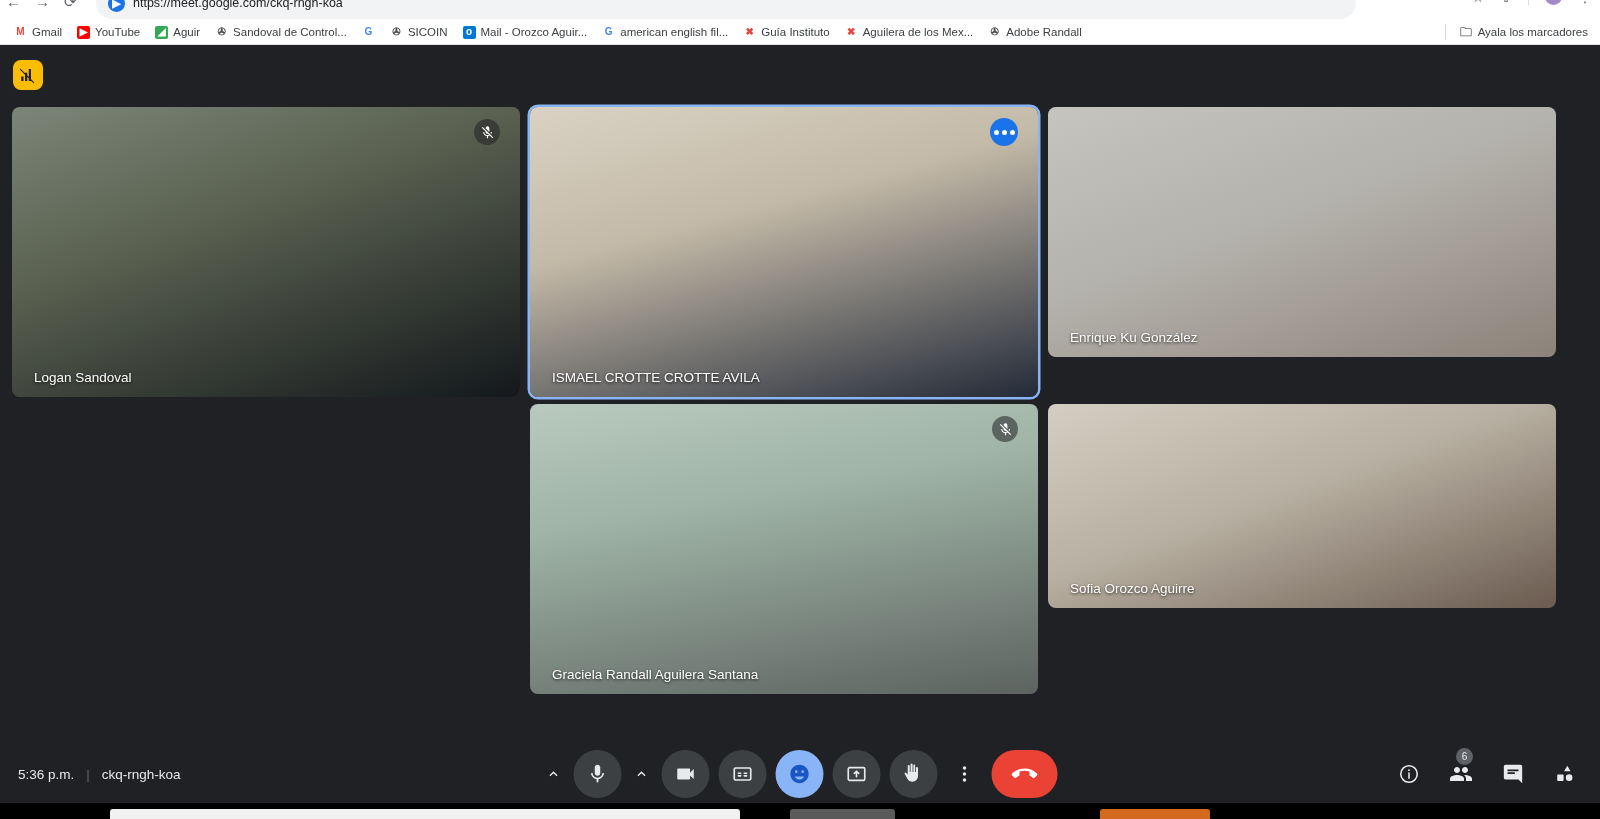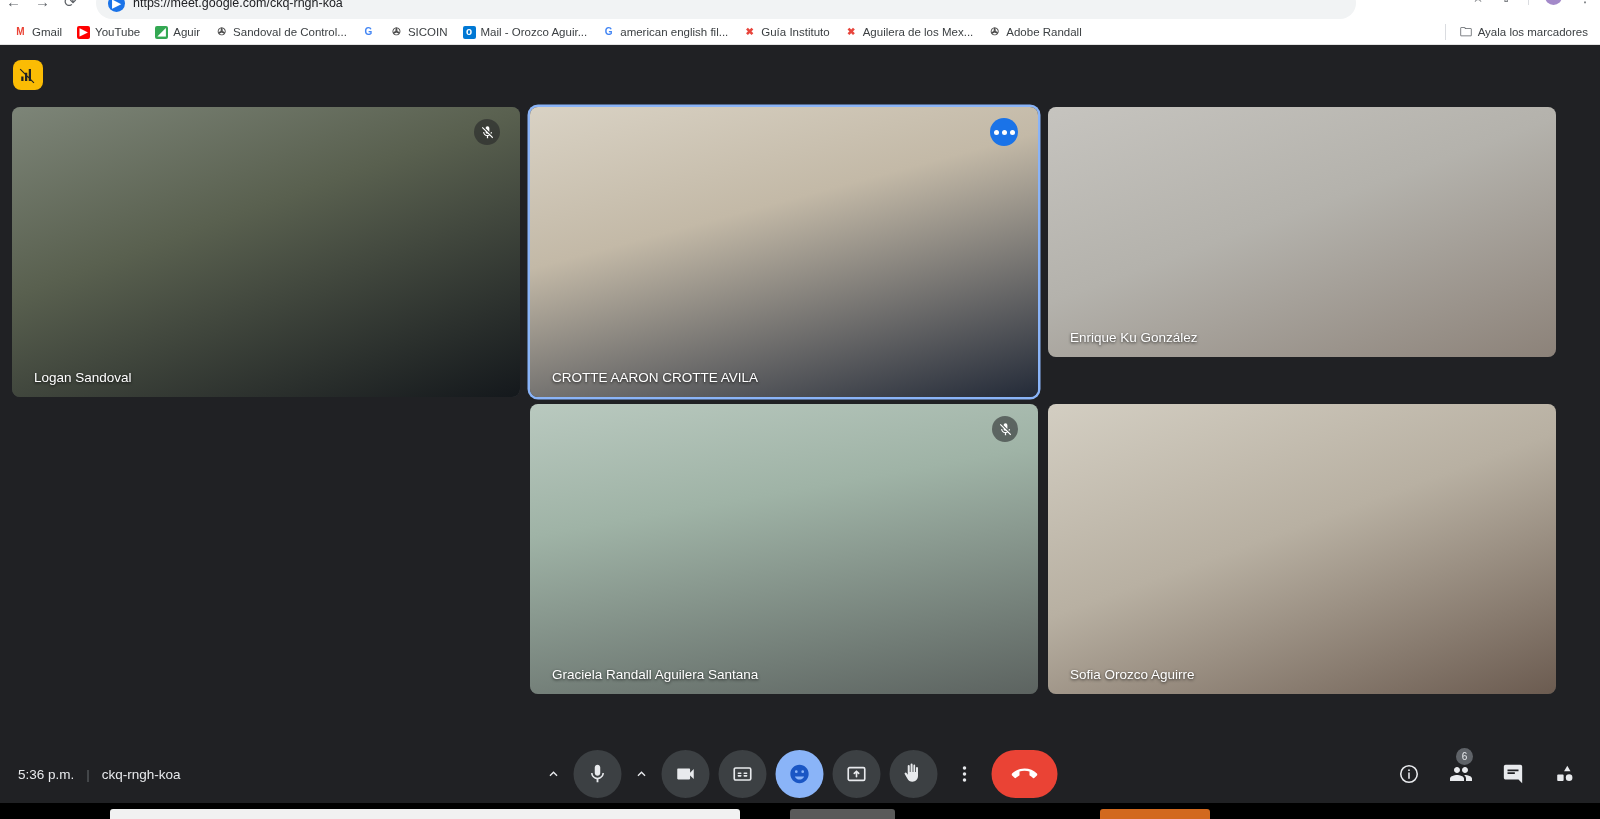--- a/index.html
+++ b/index.html
@@ -172,41 +172,41 @@
         <div class="bgimg" style="background: linear-gradient(160deg, rgb(125, 133, 120) 0%, rgb(89, 96, 79) 40%, rgb(20, 24, 28) 100%);"></div>
         <div class="name">Logan Sandoval</div>
         <div class="mic-off">
           <svg width="15" height="15" viewBox="0 0 24 24" fill="#fff">
             <path d="M19 11h-1.7c0 .74-.16 1.43-.43 2.05l1.23 1.23c.56-.98.9-2.09.9-3.28zM15 11.16V5c0-1.66-1.34-3-3-3S9 3.34 9 5v.18l6 5.98zM4.27 3 3 4.27l6 6V11c0 1.66 1.33 3 3 3 .22 0 .44-.03.65-.08l1.66 1.66c-.71.33-1.5.52-2.31.52-2.76 0-5.3-2.1-5.3-5.1H5c0 3.41 2.72 6.23 6 6.72V21h2v-3.28c.91-.13 1.77-.45 2.54-.9L19.73 21 21 19.73 4.27 3z"></path>
           </svg>
         </div>
       </div>
       <div class="tile active" style="left: 518px; top: 0px; width: 508px; height: 290px;">
         <div class="bgimg" style="background: linear-gradient(165deg, rgb(217, 210, 196) 0%, rgb(195, 185, 167) 38%, rgb(35, 42, 56) 100%);"></div>
-        <div class="name">CROTTE AARON CROTTE AVILA</div>
+        <div class="name">ISMAEL CROTTE CROTTE AVILA</div>
         <div class="speak-dot">
           <i></i>
           <i></i>
           <i></i>
         </div>
       </div>
       <div class="tile" style="left: 1036px; top: 0px; width: 508px; height: 250px;">
         <div class="bgimg" style="background: linear-gradient(160deg, rgb(198, 196, 191) 0%, rgb(180, 178, 172) 45%, rgb(140, 130, 121) 100%);"></div>
         <div class="name">Enrique Ku González</div>
       </div>
       <div class="tile" style="left: 518px; top: 297px; width: 508px; height: 290px; text-align: center;">
         <div class="bgimg" style="background: linear-gradient(170deg, rgb(185, 201, 191) 0%, rgb(159, 179, 166) 35%, rgb(92, 99, 96) 100%);"></div>
         <div class="name">Graciela Randall Aguilera Santana</div>
         <div class="mic-off">
           <svg width="15" height="15" viewBox="0 0 24 24" fill="#fff">
             <path d="M19 11h-1.7c0 .74-.16 1.43-.43 2.05l1.23 1.23c.56-.98.9-2.09.9-3.28zM15 11.16V5c0-1.66-1.34-3-3-3S9 3.34 9 5v.18l6 5.98zM4.27 3 3 4.27l6 6V11c0 1.66 1.33 3 3 3 .22 0 .44-.03.65-.08l1.66 1.66c-.71.33-1.5.52-2.31.52-2.76 0-5.3-2.1-5.3-5.1H5c0 3.41 2.72 6.23 6 6.72V21h2v-3.28c.91-.13 1.77-.45 2.54-.9L19.73 21 21 19.73 4.27 3z"></path>
           </svg>
         </div>
       </div>
-      <div class="tile" style="left: 1036px; top: 297px; width: 508px; height: 290px; text-align: right;">
+      <div class="tile" style="left: 1036px; top: 297px; width: 508px; height: 204px; text-align: right;">
         <div class="bgimg" style="background: linear-gradient(160deg, rgb(211, 206, 194) 0%, rgb(184, 176, 162) 45%, rgb(107, 91, 80) 100%);"></div>
         <div class="name">Sofia Orozco Aguirre</div>
       </div>
     </div>
 
   <div class="reactions">
       <span>💖</span>
       <span>👍</span>
       <span>🎉</span>
       <span>👏</span>

